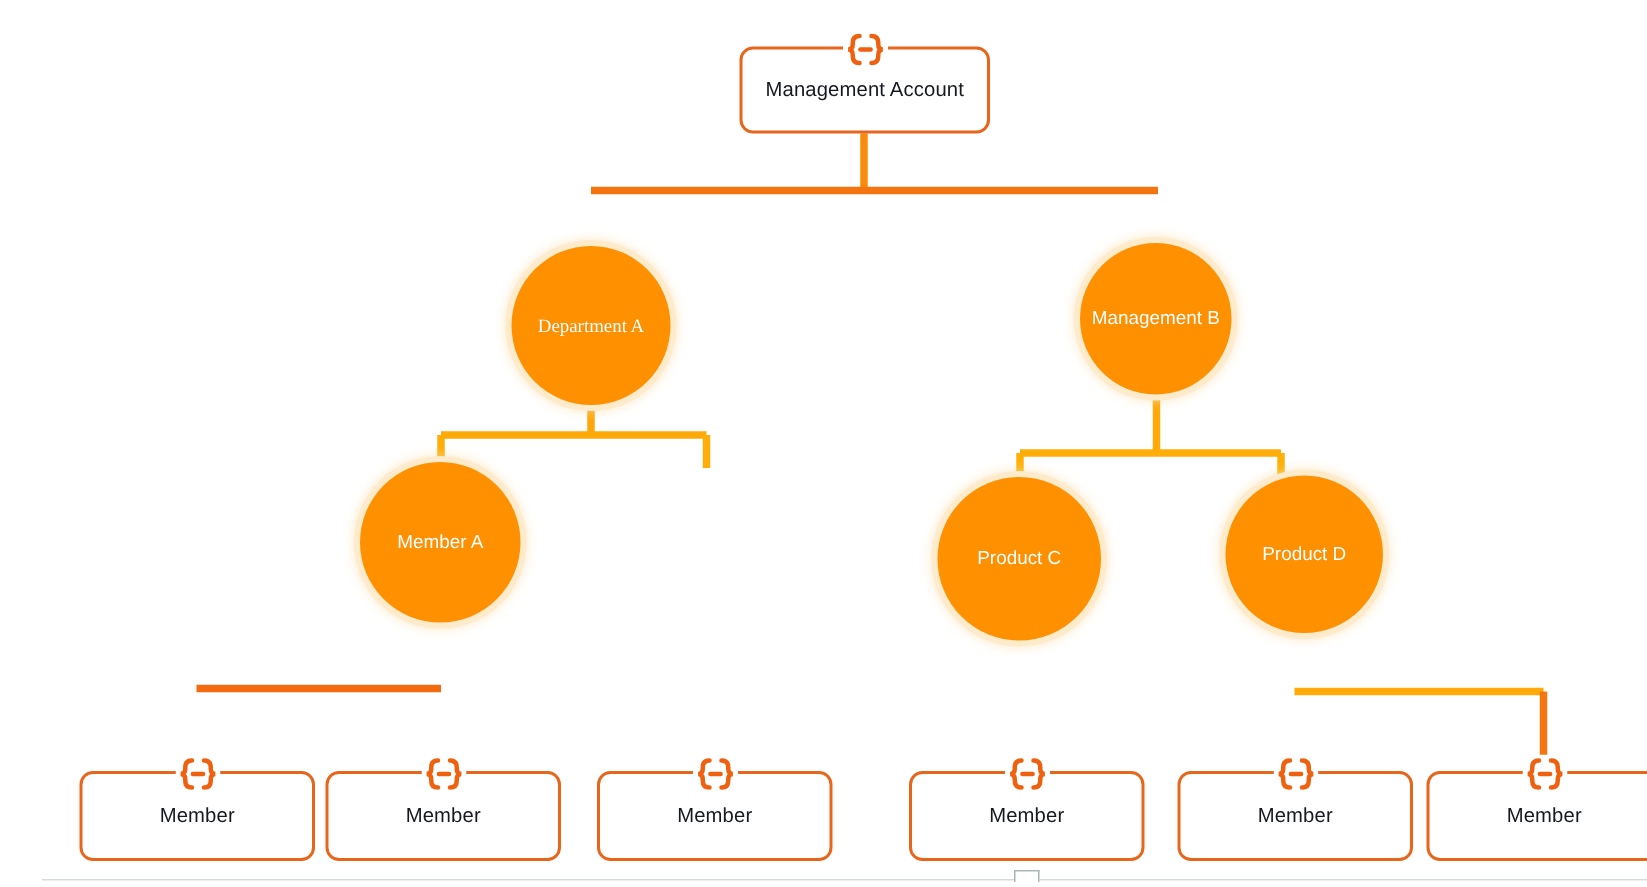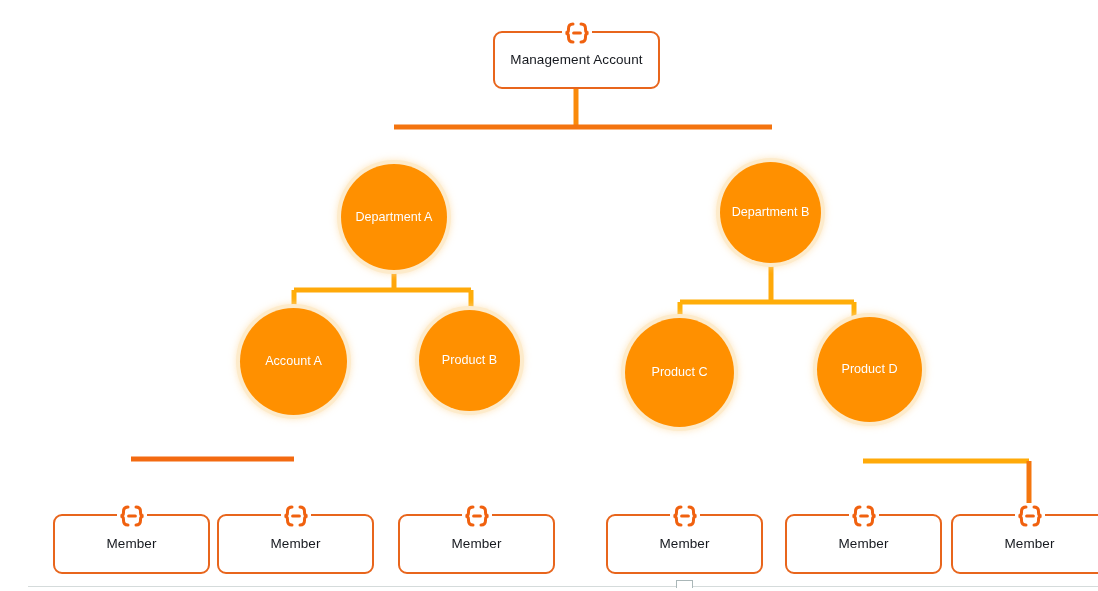--- a/index.html
+++ b/index.html
@@ -143,35 +143,32 @@
     <span class="toggle">
       <svg width="30" height="26" viewBox="0 0 30 26">
         <rect x="0" y="0" width="30" height="26" fill="#ffffff"></rect>
         <path d="M11 4 Q6.5 4 6.5 8.5 L6.5 9.5 Q6.5 13 3.4 13 Q6.5 13 6.5 16.5 L6.5 17.5 Q6.5 22 11 22" fill="none" stroke="#F0610F" stroke-width="3" stroke-linecap="round"></path>
         <path d="M19 4 Q23.5 4 23.5 8.5 L23.5 9.5 Q23.5 13 26.6 13 Q23.5 13 23.5 16.5 L23.5 17.5 Q23.5 22 19 22" fill="none" stroke="#F0610F" stroke-width="3" stroke-linecap="round"></path>
         <path d="M11.6 13 L18.4 13" stroke="#F0610F" stroke-width="3" stroke-linecap="round"></path>
       </svg>
     </span>
   </div>
 
-  <div class="node circlenode" style="left:313px;top:164px;width:106px;height:106px;">
+  <div class="node circlenode" style="left:313px;top:164px;width:106px;height:106px;font-family:Liberation Serif, serif;">
     <span class="label">Department A</span>
   </div>
 
   <div class="node circlenode" style="left:692px;top:162px;width:101px;height:101px;">
-    <span class="label">Department B</span>
+    <span class="label">Management B</span>
   </div>
 
   <div class="node circlenode" style="left:212px;top:308px;width:107px;height:107px;">
-    <span class="label">Account A</span>
-  </div>
-
-  <div class="node circlenode" style="left:391px;top:310px;width:101px;height:101px;">
-    <span class="label">Product B</span>
-  </div>
+    <span class="label">Member A</span>
+  </div>
+
 
   <div class="node circlenode" style="left:597px;top:318px;width:109px;height:109px;text-align:center;">
     <span class="label">Product C</span>
   </div>
 
   <div class="node circlenode" style="left:789px;top:317px;width:105px;height:105px;">
     <span class="label">Product D</span>
   </div>
 
   <div class="node boxnode" style="left:25px;top:514px;width:157px;height:60px;">

